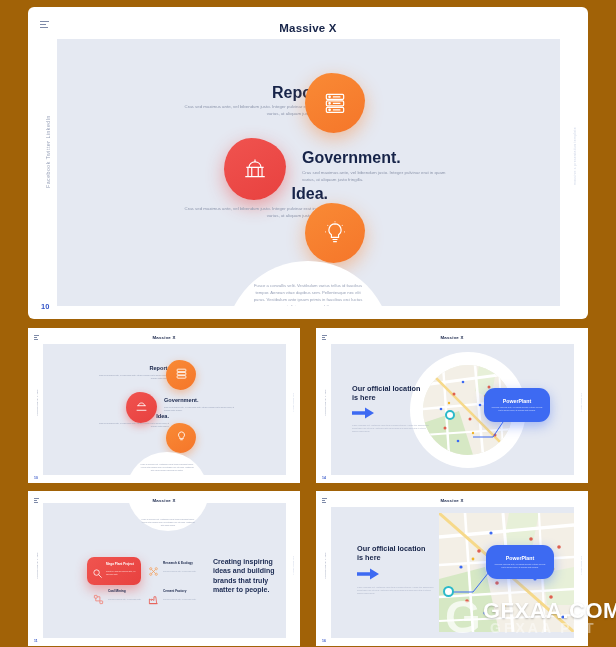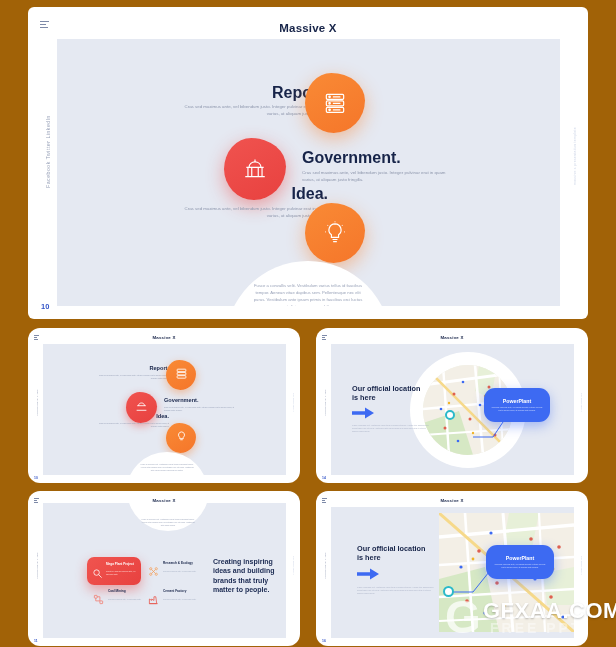--- a/index.html
+++ b/index.html
@@ -69,21 +69,21 @@
 
   .halfcircle {
     position: absolute;
     background: #ffffff;
     border-radius: 50%;
     display: flex; align-items: flex-start; justify-content: center;
   }
   .halfcircle p { color: #9aa3b9; text-align: center; line-height: 1.65; }
 
   
-  .thumb { position: absolute; background: #fff; border-radius: 12px; overflow: hidden; }
+  .thumb { position: absolute; background: #fff; border-radius: 0; overflow: hidden; }
   .thumb .slide-title { font-size: 4.4px; }
   .thumb .hamburger { left: 6px; top: 7px; width: 5px; }
   .thumb .hamburger i { height: .6px; margin-bottom: 1.2px; }
   .thumb .hamburger i:nth-child(1){ width: 5px; }
   .thumb .hamburger i:nth-child(2){ width: 3.4px; }
   .thumb .hamburger i:nth-child(3){ width: 4.4px; }
   .thumb .pagenum { left: 6px; bottom: 3px; font-size: 3.4px; }
   .thumb .vtext.left { left: 8px; top: 48%; font-size: 2.3px; transform: rotate(180deg) translateY(50%); }
   .thumb .vtext.right { right: 6px; top: 48%; font-size: 1.8px; transform: rotate(180deg) translateY(50%); }
 
@@ -474,16 +474,16 @@
       <svg class="arrow-right" style="left:26px; top:60px; width:23px; height:14px;" viewBox="0 0 23 14">
         <path d="M0 5.2h13V1.4l9 5.6-9 5.6V8.8H0z" fill="#3d6af2"></path>
       </svg>
       <div class="loc-body" style="left:26px; top:79px; width:78px; font-size:1.85px;">Fusce a convallis velit. Vestibulum varius tellus id faucibus tempor. Aenean vitae dapibus sem. Pellentesque nec elit purus. Vestibulum ante ipsum primis in faucibus orci luctus et ultrices posuere cubilia curae.</div>
     </div>
   </div>
 
   <div id="watermark">
     <div class="wm-g">G</div>
     <div class="wm-text">GFXAA.COM</div>
-    <div class="wm-sub">FREE PPT</div>
+    <div class="wm-sub">GFXAA PPT</div>
   </div>
 
 </div>
 
 </body></html>

